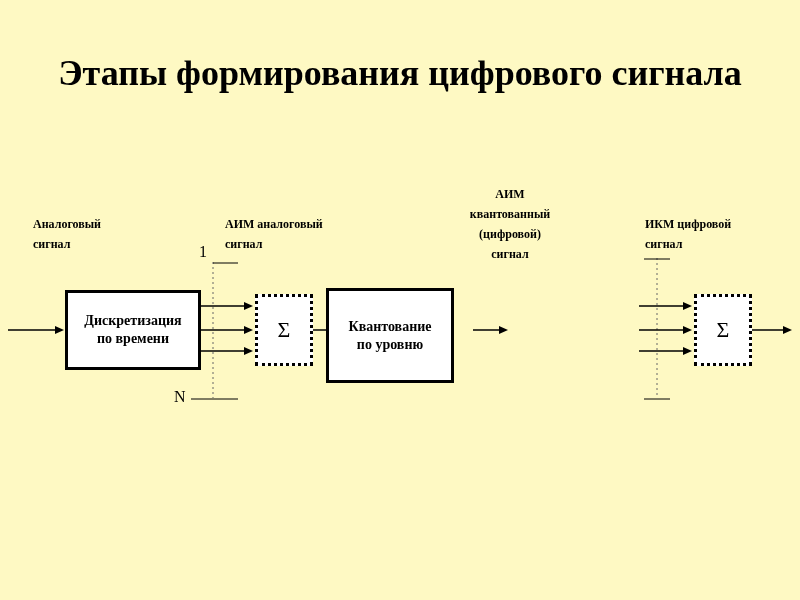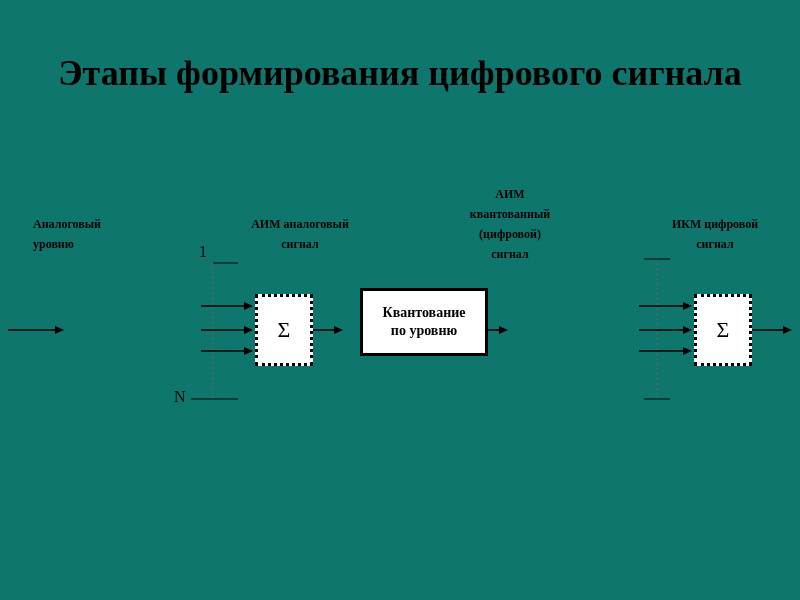--- a/index.html
+++ b/index.html
@@ -4,21 +4,21 @@
 <style>
   html, body {
     margin: 0;
     padding: 0;
     background: #ffffff;
   }
   .slide {
     position: relative;
     width: 800px;
     height: 600px;
-    background: #0f766e;
+    background: #fef9c3;
     overflow: hidden;
     color: #000000;
     font-family: "Liberation Serif", "DejaVu Serif", serif;
   }
   .title {
     position: absolute;
     left: 0;
     top: 52px;
     width: 100%;
     text-align: center;
@@ -129,39 +129,41 @@
       <polygon points="692,351 683,347 683,355" fill="#000000"></polygon>
     </g>
 
     <g>
       <line x1="752" y1="330" x2="785" y2="330" stroke="#000000" stroke-width="1.5"></line>
       <polygon points="792,330 783,326 783,334" fill="#000000"></polygon>
     </g>
   </svg>
 
   <div class="siglabel" style="left:33px; top:214px; width:140px; text-align:left;">Аналоговый
-уровню</div>
+сигнал</div>
 
-  <div class="siglabel" style="left:225px; top:214px; width:150px; text-align:center;">АИМ аналоговый
+  <div class="siglabel" style="left:225px; top:214px; width:150px; ">АИМ аналоговый
 сигнал</div>
 
   <div class="siglabel" style="left:445px; top:184px; width:130px; text-align:center;">АИМ
 квантованный
 (цифровой)
 сигнал</div>
 
-  <div class="siglabel" style="left:645px; top:214px; width:140px; text-align:center;">ИКМ цифровой
+  <div class="siglabel" style="left:645px; top:214px; width:140px; ">ИКМ цифровой
 сигнал</div>
 
   <div class="chlabel" style="left:199px; top:243px;">1</div>
 
   <div class="chlabel" style="left:174px; top:388px;">N</div>
 
+  <div class="block" style="left:65px; top:290px; width:136px; height:80px;">Дискретизация
+по времени</div>
 
   <div class="sum" style="left:255px; top:294px; width:58px; height:72px;">Σ</div>
 
-  <div class="block" style="left:360px; top:288px; width:128px; height:68px;">Квантование
+  <div class="block" style="left:326px; top:288px; width:128px; height:95px;">Квантование
 по уровню</div>
 
 
   <div class="sum" style="left:694px; top:294px; width:58px; height:72px;">Σ</div>
 
 </div>
 
 </body></html>

